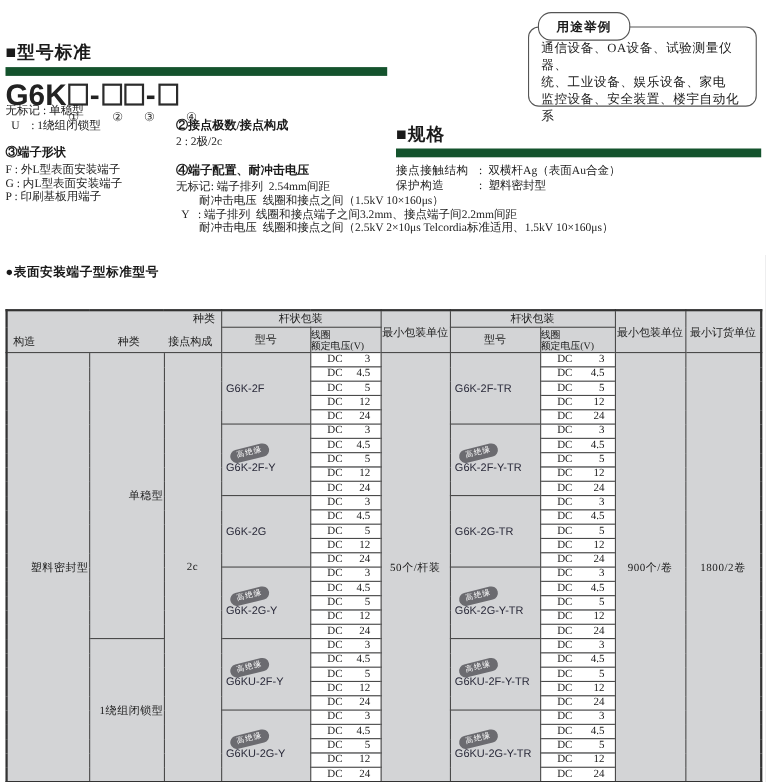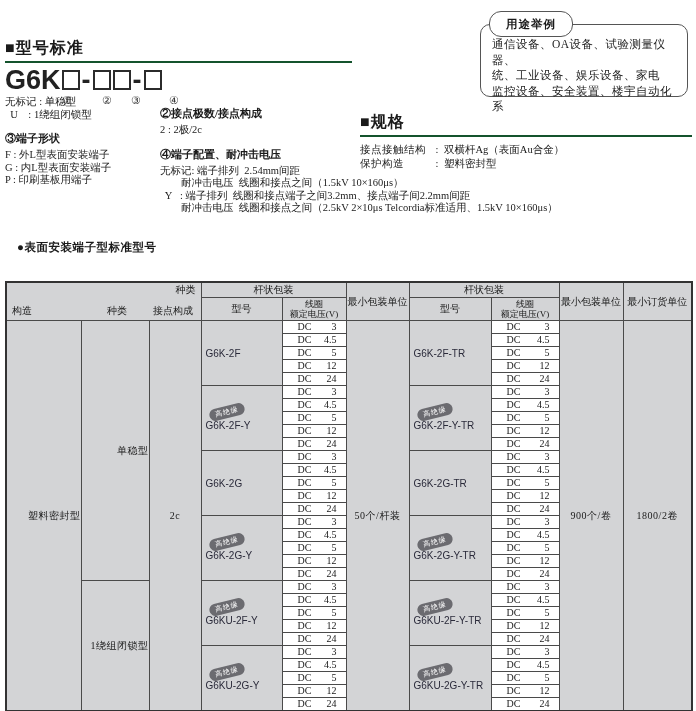--- a/index.html
+++ b/index.html
@@ -5,21 +5,21 @@
   html,body{margin:0;padding:0;}
   body{
     width:696px;height:711px;position:relative;overflow:hidden;
     background:#fff;color:#1a1a1a;
     font-family:"Liberation Serif","DejaVu Serif",serif;
   }
   .abs{position:absolute;}
   
   .sec-heading{
     font-size:16px;font-weight:bold;letter-spacing:1px;
-    border-bottom:2px solid #14532d;padding-bottom:2px;
+    border-bottom:8px solid #14532d;padding-bottom:2px;
   }
   
   .model-code{
     font-family:"Liberation Sans","DejaVu Sans",sans-serif;
     font-size:27px;font-weight:bold;color:#222;line-height:28px;
     display:flex;align-items:center;
   }
   .code-box{
     display:inline-block;width:18px;height:20px;
     border:2.5px solid #2b2b2b;margin:0 1px;box-sizing:border-box;
@@ -43,34 +43,34 @@
     border:1.3px solid #555;border-radius:12px;background:#fff;z-index:2;
     display:flex;align-items:center;justify-content:center;
     font-size:11.5px;font-weight:bold;letter-spacing:1px;
   }
   
   .spec-rows{margin-top:6px;}
   .spec-row{display:flex;font-size:10.5px;line-height:13.5px;}
   .spec-label{width:70px;letter-spacing:0.5px;}
   .spec-colon{width:14px;text-align:center;}
   
-  .subtitle{font-size:11.5px;font-weight:bold;margin-top:4px;letter-spacing:0.5px;margin-left:12px;}
+  .subtitle{font-size:11.5px;font-weight:bold;margin-top:4px;letter-spacing:0.5px;}
   table.types{
     border-collapse:collapse;table-layout:fixed;
     width:686px;background:#d3d4d6;
     border:2px solid #333;
   }
   table.types th,table.types td{
     border:1px solid #4a4a4a;padding:0;margin:0;
     font-size:10px;font-weight:normal;overflow:hidden;
   }
   th.hdr-left{position:relative;}
   .hl-top{position:absolute;top:0px;right:5px;font-size:10px;}
   .hl-bot{position:absolute;bottom:2px;font-size:10px;}
-  .hdr-2line{font-size:9px;line-height:10px;text-align:center;}
+  .hdr-2line{font-size:9px;line-height:10px;text-align:left;}
   td.cell-model{
     font-family:"Liberation Sans","DejaVu Sans",sans-serif;
     font-size:9.5px;color:#2a2a3a;vertical-align:middle;
   }
   .model-inner{display:flex;flex-direction:column;align-items:flex-start;padding-left:4px;line-height:11px;}
   .badge{
     display:inline-block;background:#6b6b70;color:#fff;
     font-size:7px;line-height:8px;padding:2px 6px;border-radius:9px;
     transform:rotate(-14deg);letter-spacing:1px;margin:0 0 2px 3px;
     font-family:"Liberation Sans","DejaVu Sans",sans-serif;

